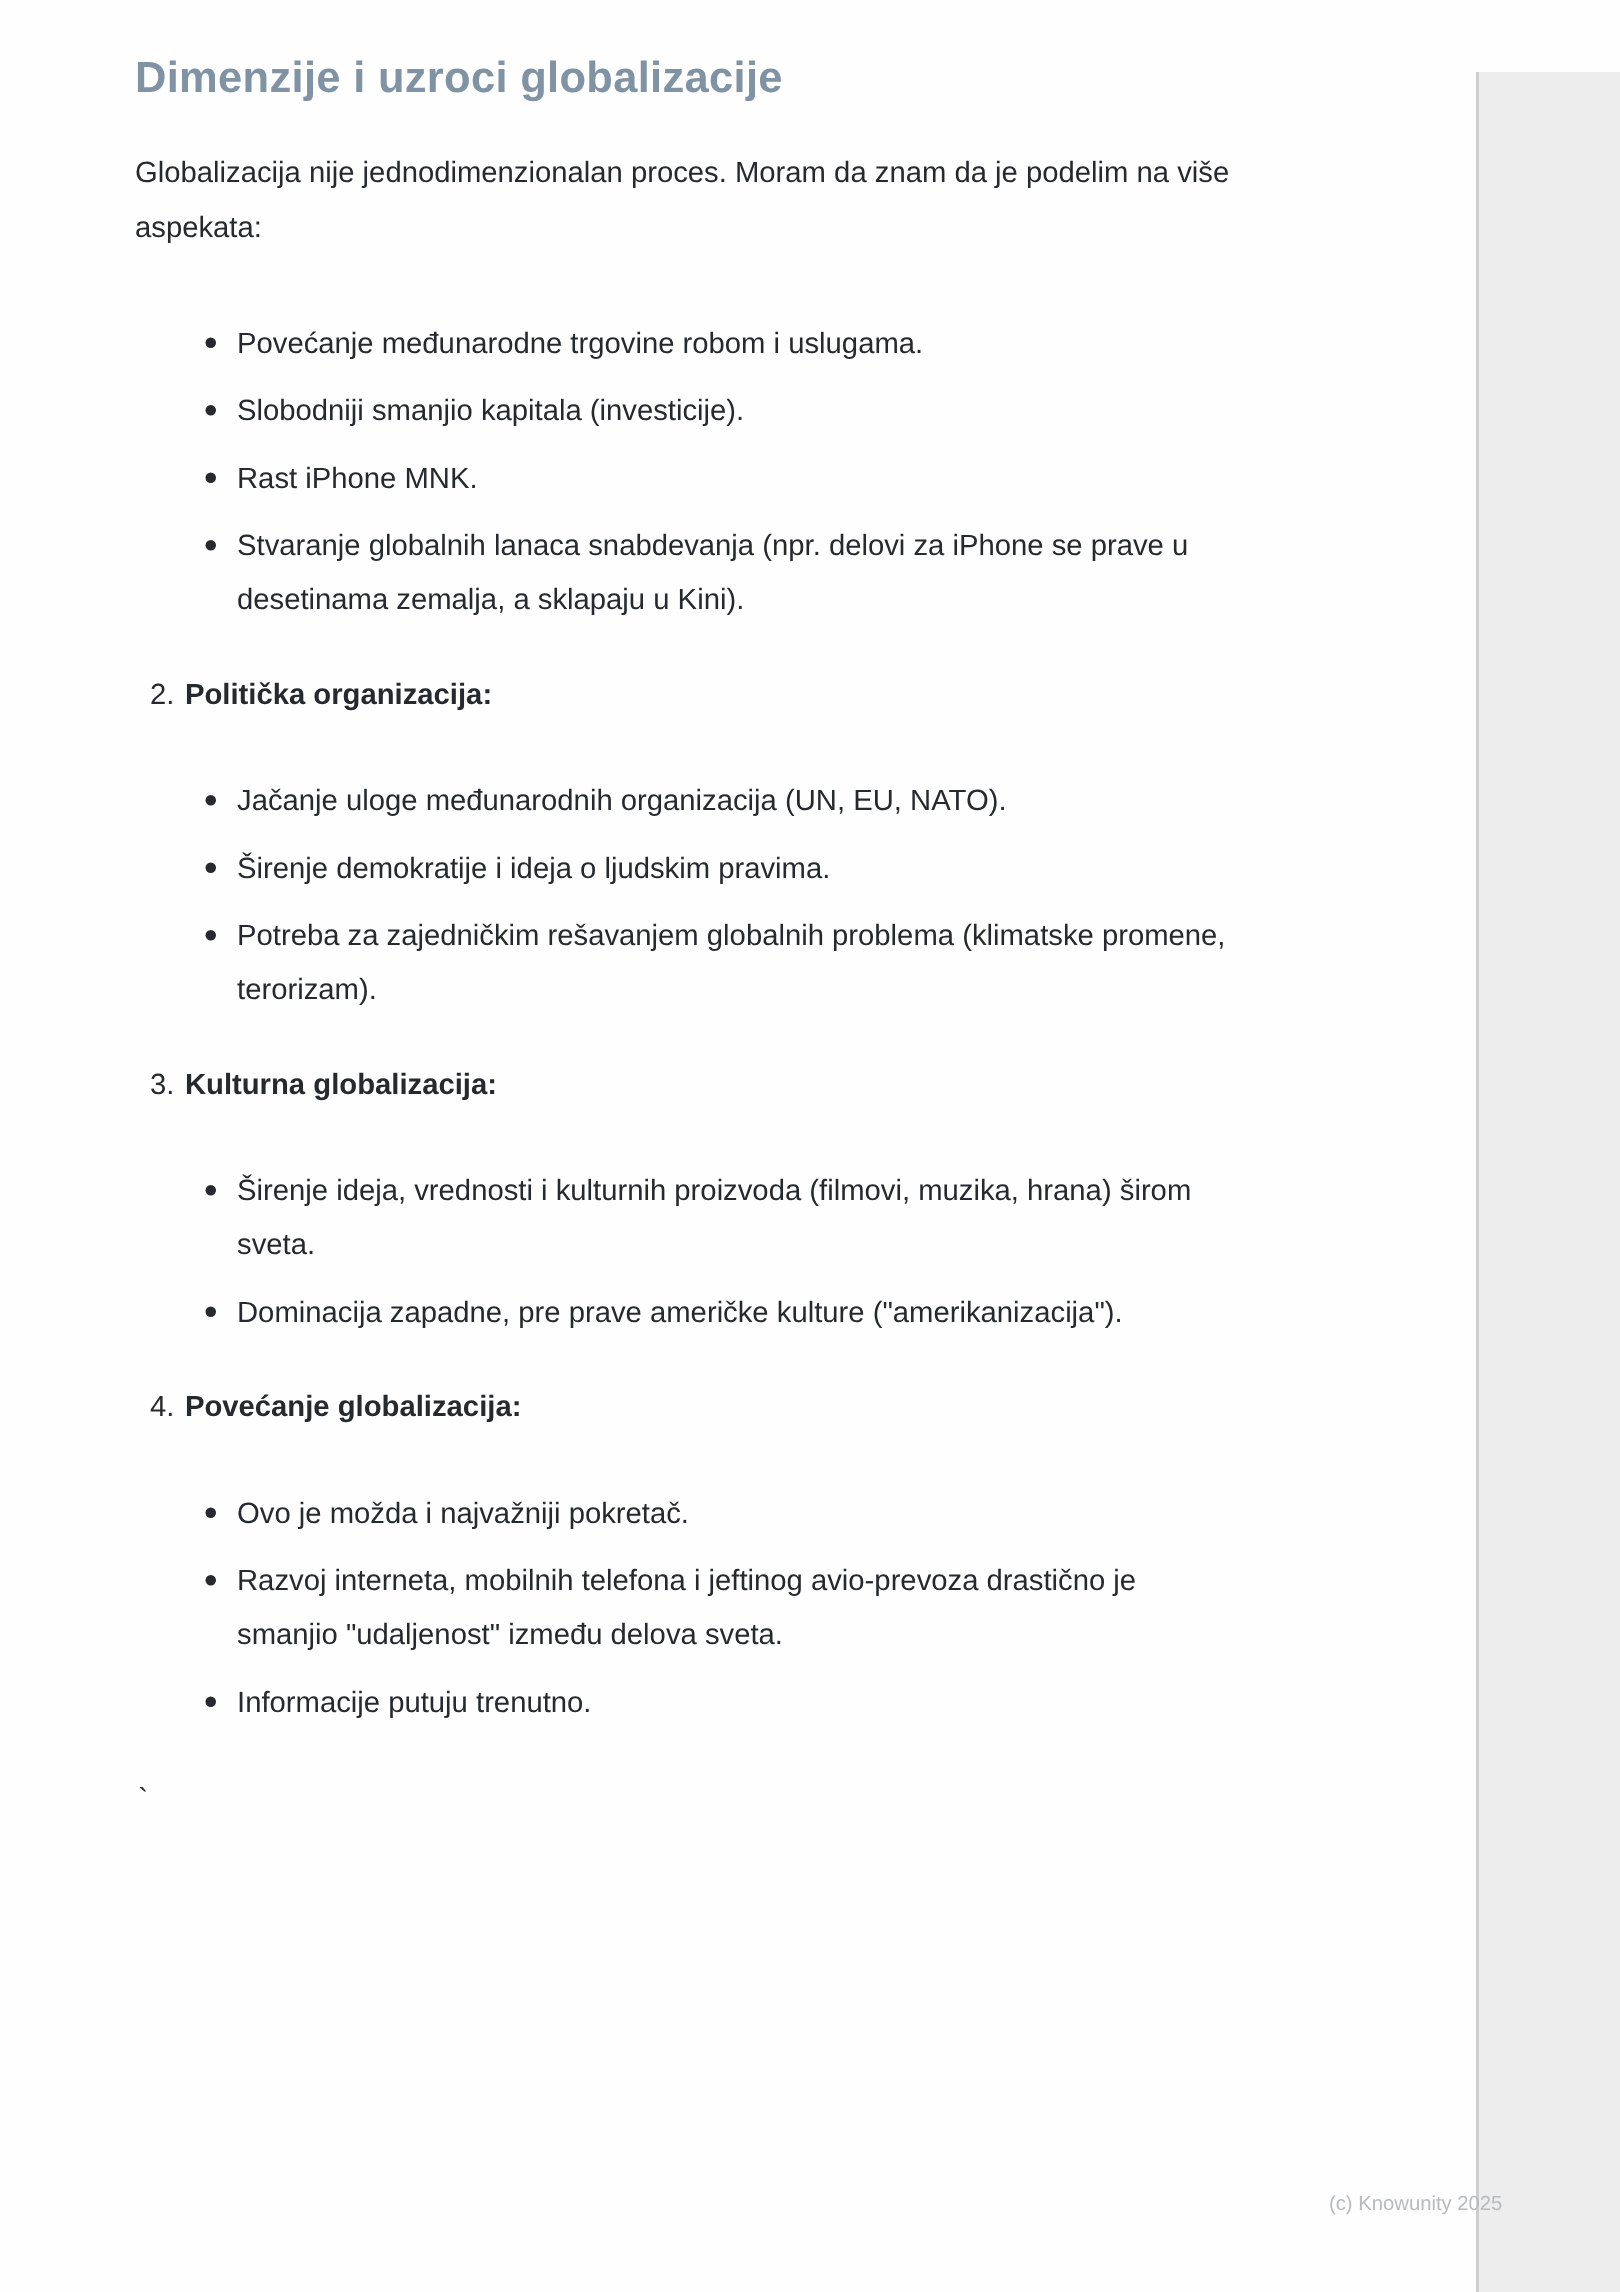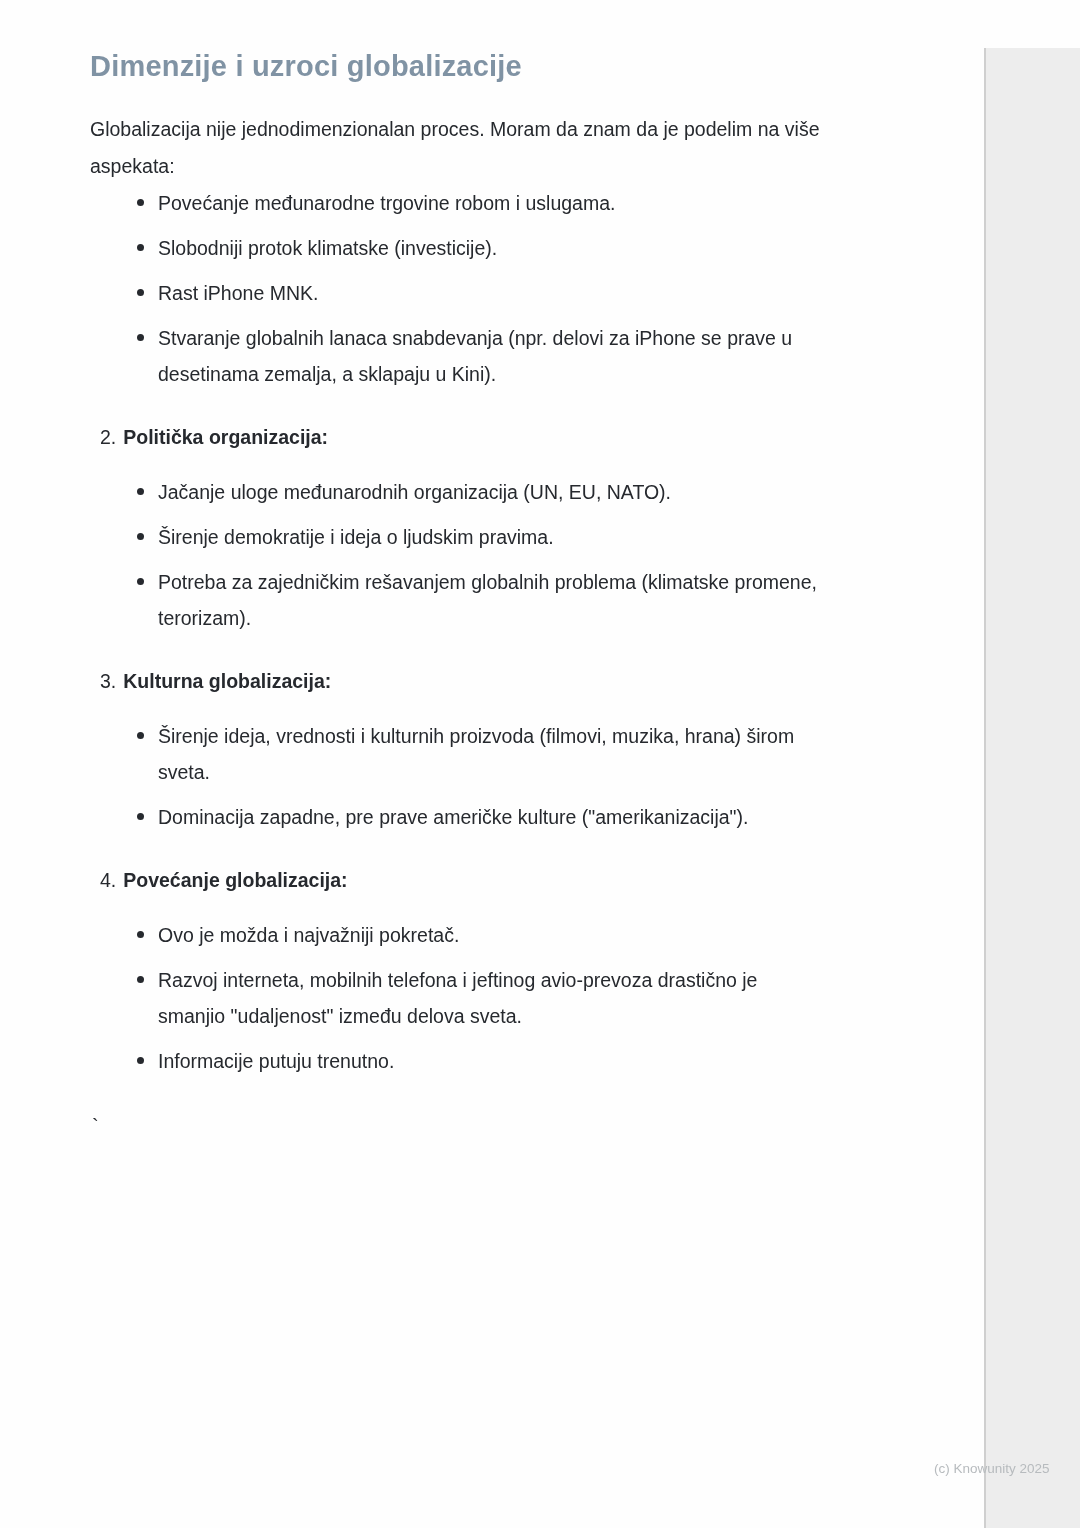--- a/index.html
+++ b/index.html
@@ -20,21 +20,21 @@
   }
   .page-border {
     position: absolute;
     top: 48px; bottom: 0;
     right: 94px;
     width: 2px;
     background: #cfcfcf;
   }
   .content {
     position: absolute;
-    top: 50px; left: 90px;
+    top: 36px; left: 90px;
     width: 790px;
   }
   h1.doc-title {
     color: var(--heading, #8093a4);
     font-size: 29px;
     font-weight: bold;
     letter-spacing: 0.2px;
     margin-bottom: 28px;
   }
   .intro {
@@ -47,20 +47,21 @@
     font-size: 19.5px;
     line-height: 26px;
     margin: 32px 0 24px 10px;
   }
   .section-num { font-weight: normal; margin-right: 7px; }
   .section-title { font-weight: bold; }
   ul.bullets {
     list-style: none;
     margin-left: 46px;
     margin-bottom: 32px;
+    margin-top: 40px;
   }
   li.bullet {
     position: relative;
     padding-left: 22px;
     max-width: 682px;
     font-size: 19.5px;
     line-height: 36px;
     margin-bottom: 9px;
   }
   li.bullet::before {
@@ -75,41 +76,40 @@
     font-size: 20px;
     margin: 36px 0 0 2px;
   }
   .footer-credit {
     position: absolute;
     top: 1461px;
     left: 886px;
     font-size: 13.5px;
     color: var(--footer, #b7bbbe);
     white-space: nowrap;
-    margin-left: 48px;
   }
 </style>
 </head>
 <body>
 
 <div class="page">
 
   <div class="page-border"></div>
   <div class="side-strip"></div>
 
   <div class="content">
     <h1 class="doc-title">Dimenzije i uzroci globalizacije</h1>
 
     <p class="intro">Globalizacija nije jednodimenzionalan proces. Moram da znam da je podelim na više aspekata:</p>
 
     <ol class="sections">
         <li>
           <ul class="bullets">
             <li class="bullet">Povećanje međunarodne trgovine robom i uslugama.</li>
-            <li class="bullet">Slobodniji protok klimatske (investicije).</li>
+            <li class="bullet">Slobodniji smanjio kapitala (investicije).</li>
             <li class="bullet">Rast iPhone MNK.</li>
             <li class="bullet">Stvaranje globalnih lanaca snabdevanja (npr. delovi za iPhone se prave u desetinama zemalja, a sklapaju u Kini).</li>
           </ul>
         </li>
         <li>
           <div class="section-heading"><span class="section-num">2.</span><span class="section-title">Politička organizacija:</span></div>
           <ul class="bullets">
             <li class="bullet">Jačanje uloge međunarodnih organizacija (UN, EU, NATO).</li>
             <li class="bullet">Širenje demokratije i ideja o ljudskim pravima.</li>
             <li class="bullet">Potreba za zajedničkim rešavanjem globalnih problema (klimatske promene, terorizam).</li>

